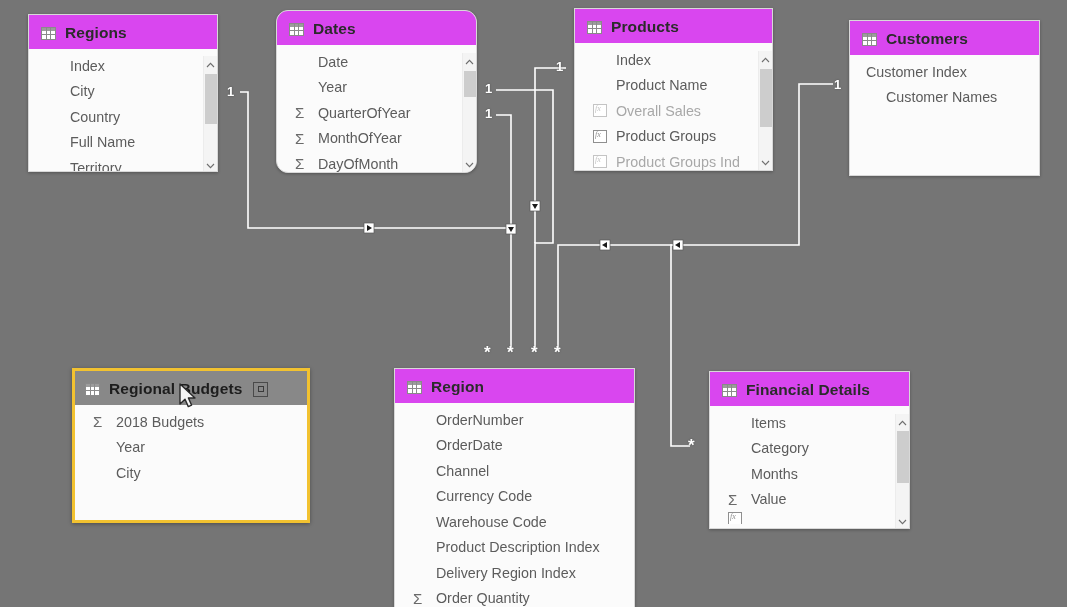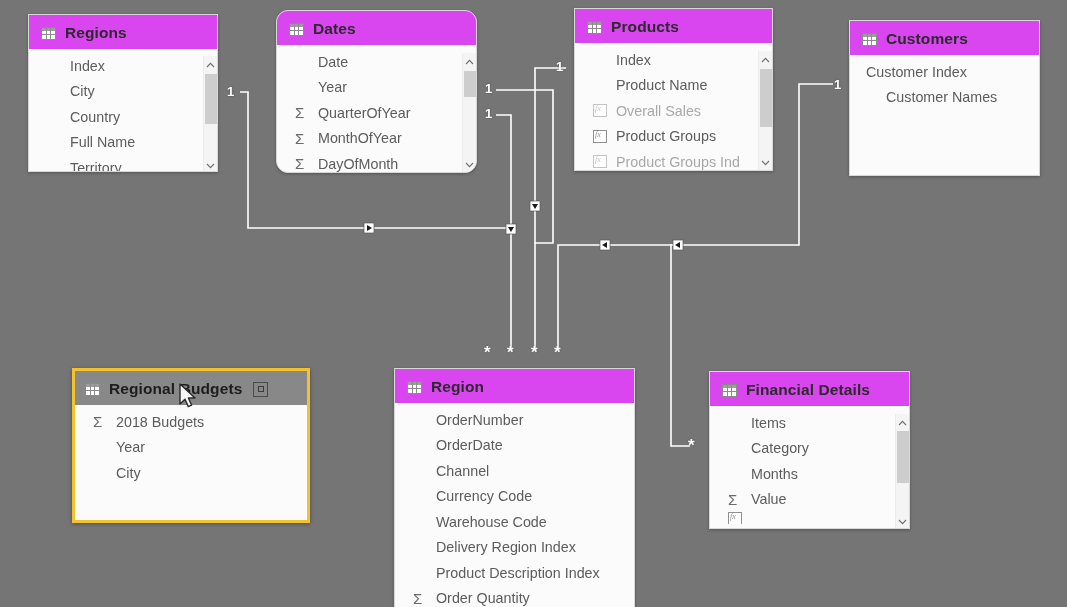--- a/index.html
+++ b/index.html
@@ -443,25 +443,25 @@
         <div class="field">
             <span class="f-ico"></span>
             <span class="f-label">Currency Code</span>
           </div>
         <div class="field">
             <span class="f-ico"></span>
             <span class="f-label">Warehouse Code</span>
           </div>
         <div class="field">
             <span class="f-ico"></span>
+            <span class="f-label">Product Description Index</span>
+          </div>
+        <div class="field">
+            <span class="f-ico"></span>
             <span class="f-label">Delivery Region Index</span>
-          </div>
-        <div class="field">
-            <span class="f-ico"></span>
-            <span class="f-label">Product Description Index</span>
           </div>
         <div class="field">
             <span class="f-ico">
               <span class="sigma">Σ</span>
             </span>
             <span class="f-label">Order Quantity</span>
           </div>
       </div>
     </div>
   </div>

